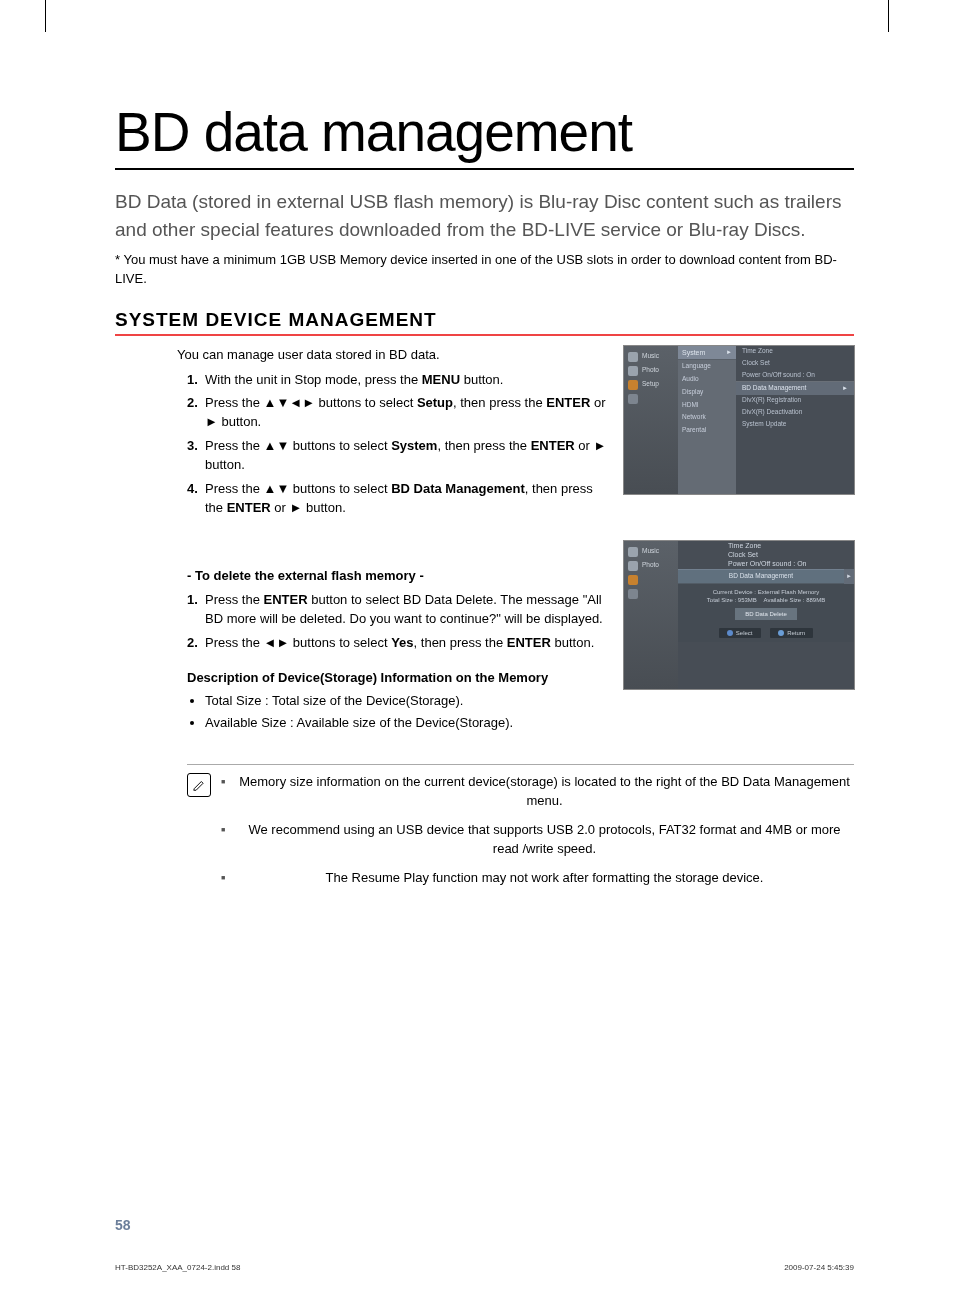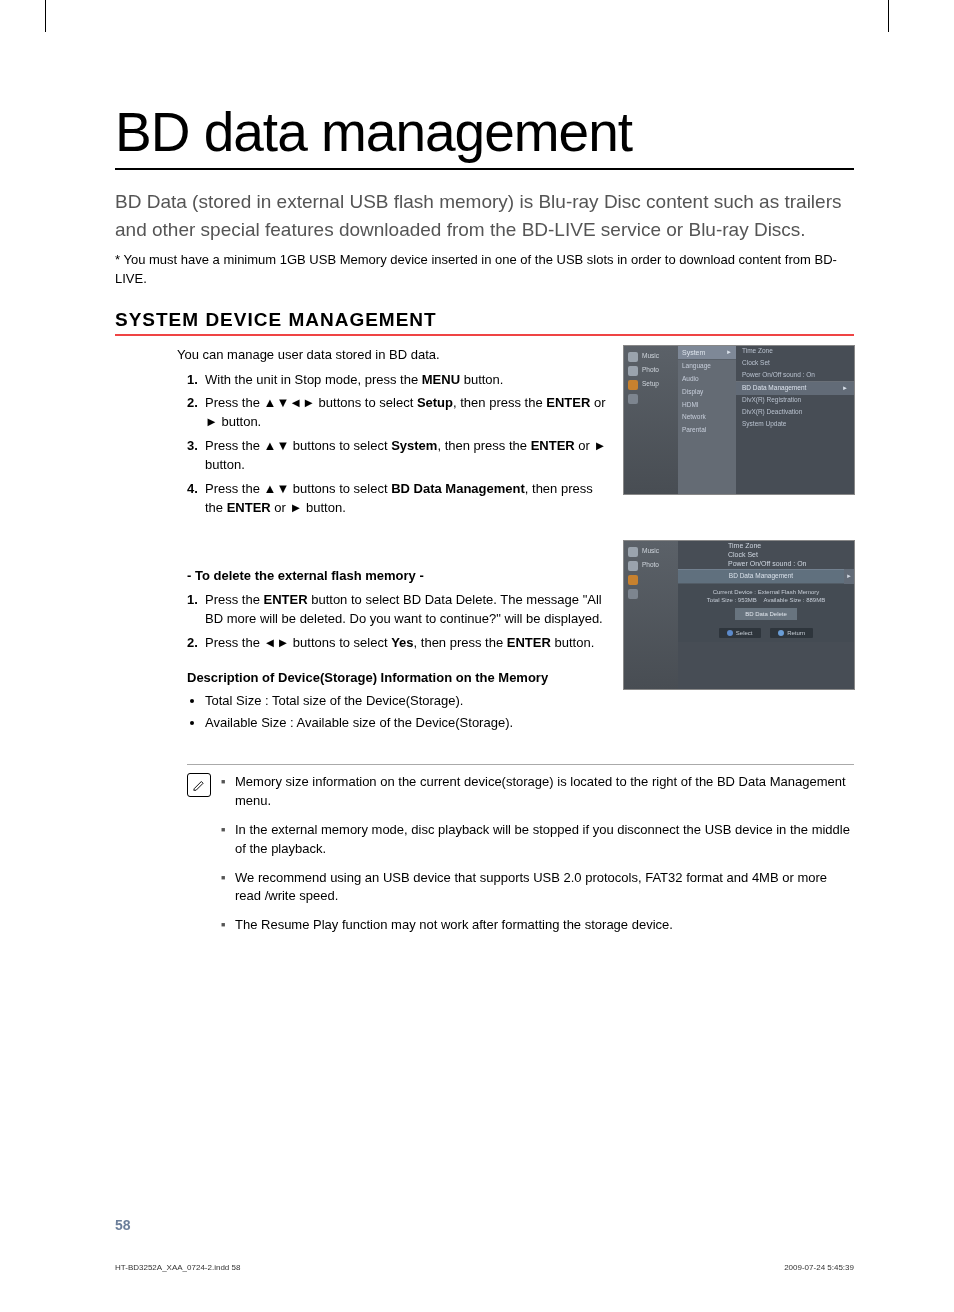--- a/index.html
+++ b/index.html
@@ -110,20 +110,21 @@
   }
   .notes-block {
     margin-top: 28px;
     margin-left: 72px;
     display: flex;
     gap: 10px;
     border-top: 1px solid #aaa;
     padding-top: 8px;
     font-size: 13px;
     line-height: 1.45;
+    text-align: center;
   }
   .notes-icon {
     width: 22px; height: 22px; flex-shrink: 0;
     border: 1.5px solid #000; border-radius: 3px;
     display: flex; align-items: center; justify-content: center;
     font-size: 13px;
   }
   .notes-list {
     flex: 1;
     margin: 0; padding: 0;
@@ -436,21 +437,20 @@
   </div>
 
   <div class="notes-block">
     <div class="notes-icon">
       <svg width="14" height="14" viewBox="0 0 24 24">
           <path d="M4 18 L16 6 L19 9 L7 21 L3 21 Z" fill="none" stroke="#000" stroke-width="1.6"></path>
         </svg>
     </div>
     <ul class="notes-list">
       <li>Memory size information on the current device(storage) is located to the right of the BD Data Management menu.</li>
-      <li>In the external memory mode, disc playback will be stopped if you disconnect the USB device in the middle of the playback.</li>
       <li>We recommend using an USB device that supports USB 2.0 protocols, FAT32 format and 4MB or more read /write speed.</li>
       <li>The Resume Play function may not work after formatting the storage device.</li>
     </ul>
   </div>
 
   <div class="footer">
     <div>
       <div class="page-num">58</div>
       <div class="meta-left">HT-BD3252A_XAA_0724-2.indd   58</div>
     </div>

